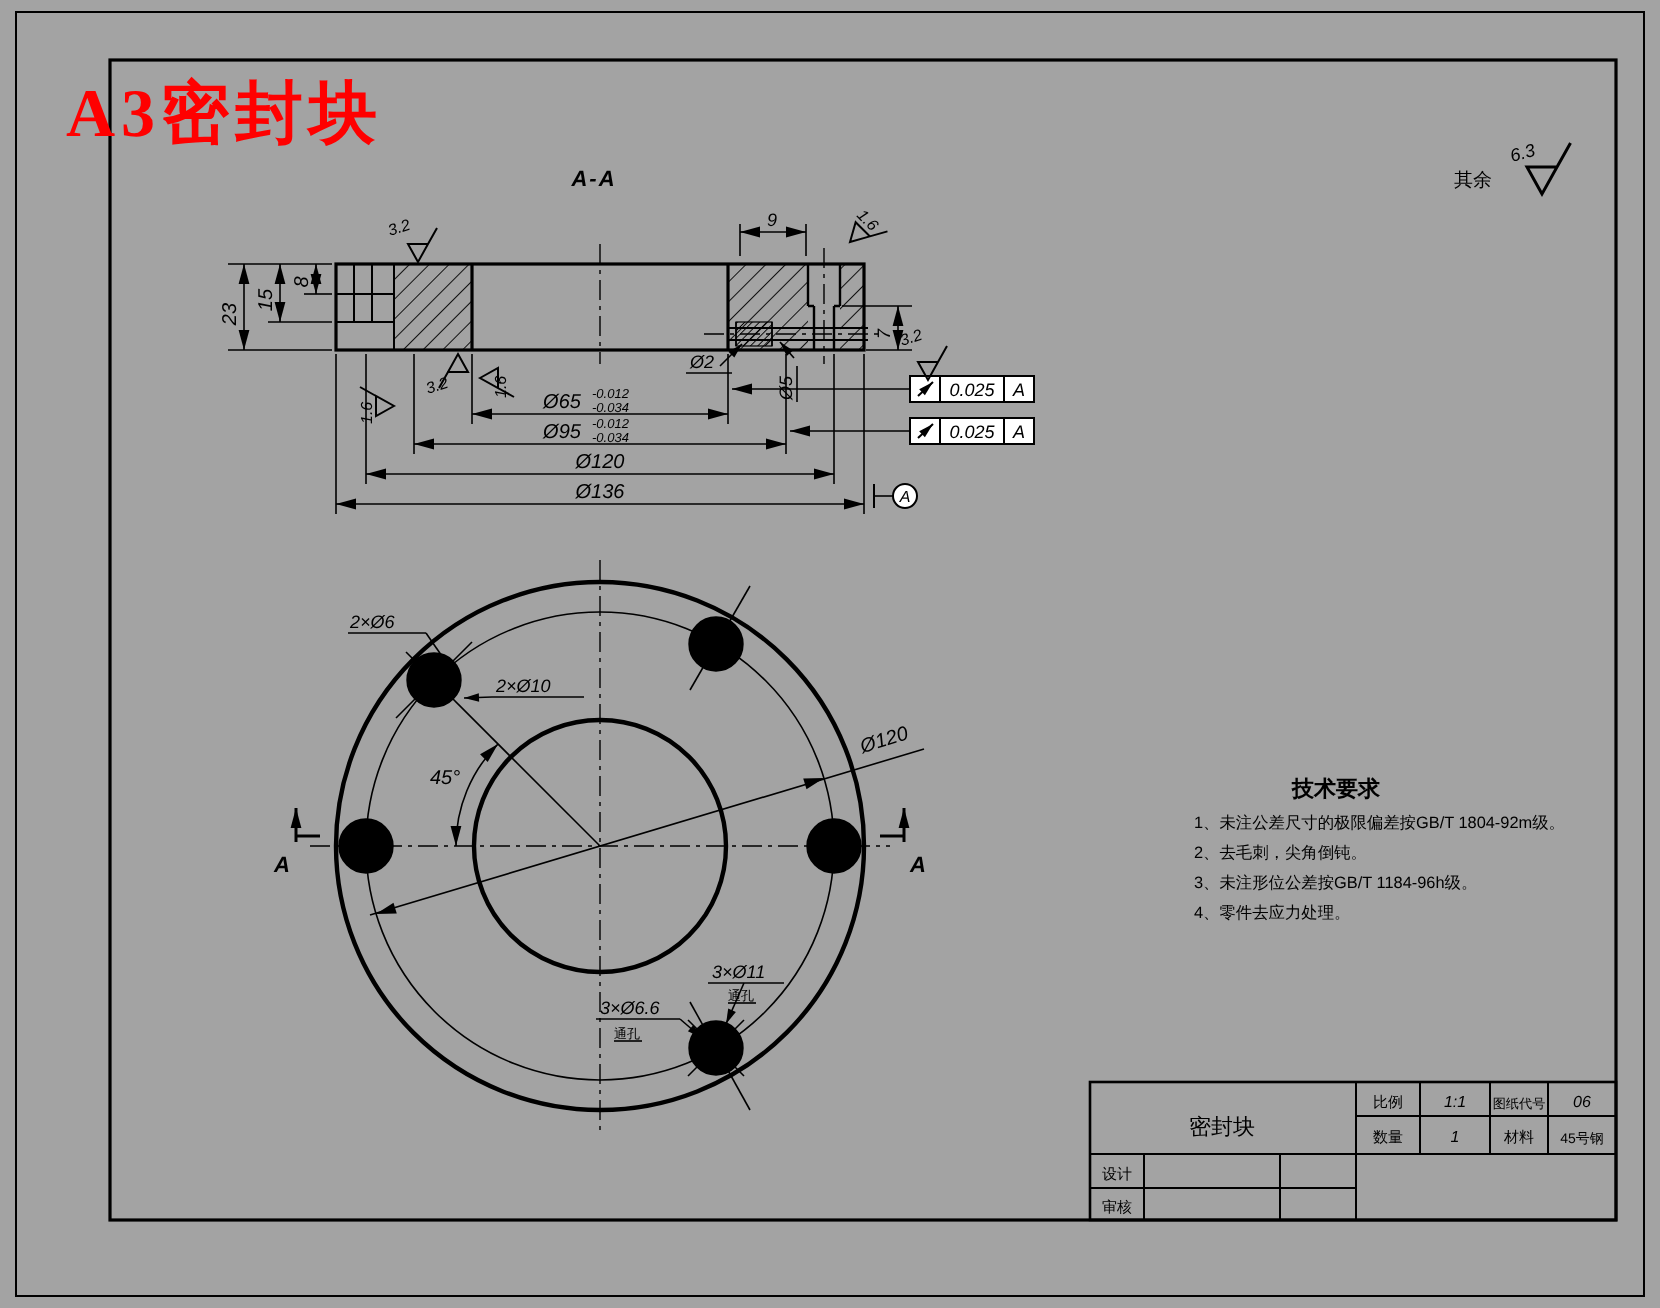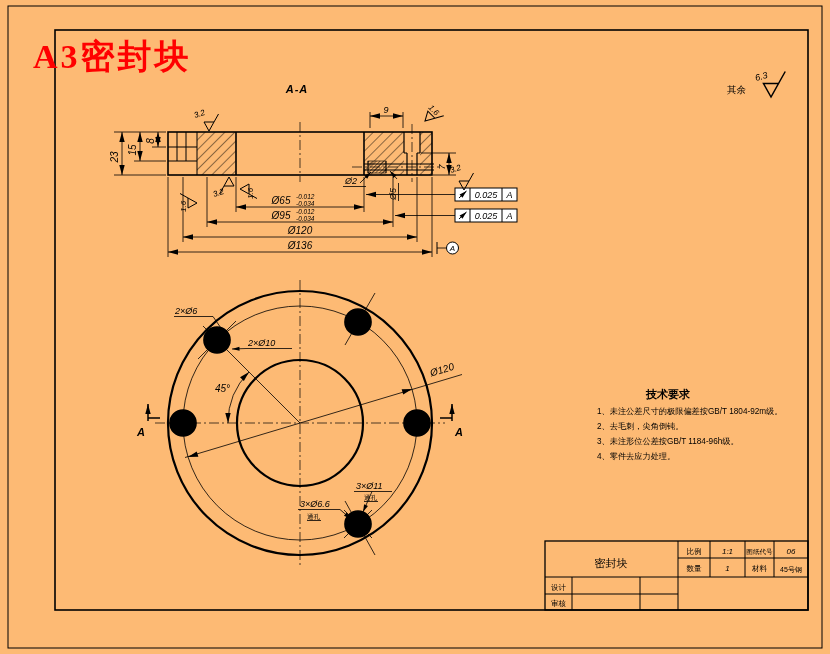--- a/index.html
+++ b/index.html
@@ -1,16 +1,16 @@
 <!DOCTYPE html>
 <html><head>
 <meta charset="utf-8">
 <style>
   html,body{margin:0;padding:0;background:#fff;}
-  .canvas{position:relative;width:830px;height:654px;background:#fdba74;overflow:hidden;}
+  .canvas{position:relative;width:830px;height:654px;background:#a3a3a3;overflow:hidden;}
   svg{position:absolute;left:0;top:0;}
   .ln {stroke:#000;stroke-width:1;fill:none;}
   .ln2{stroke:#000;stroke-width:1.8;fill:none;}
   .thin{stroke:#000;stroke-width:0.8;fill:none;}
   .cl{stroke:#000;stroke-width:0.7;fill:none;stroke-dasharray:10 3 2 3;}
   text{fill:#000;font-family:"Liberation Sans",sans-serif;}
   .dim{font-style:italic;}
   .cjk{font-style:normal;}
   .red-title{fill:#f00;font-family:"Liberation Serif",serif;font-weight:bold;letter-spacing:3px;}
 </style>

